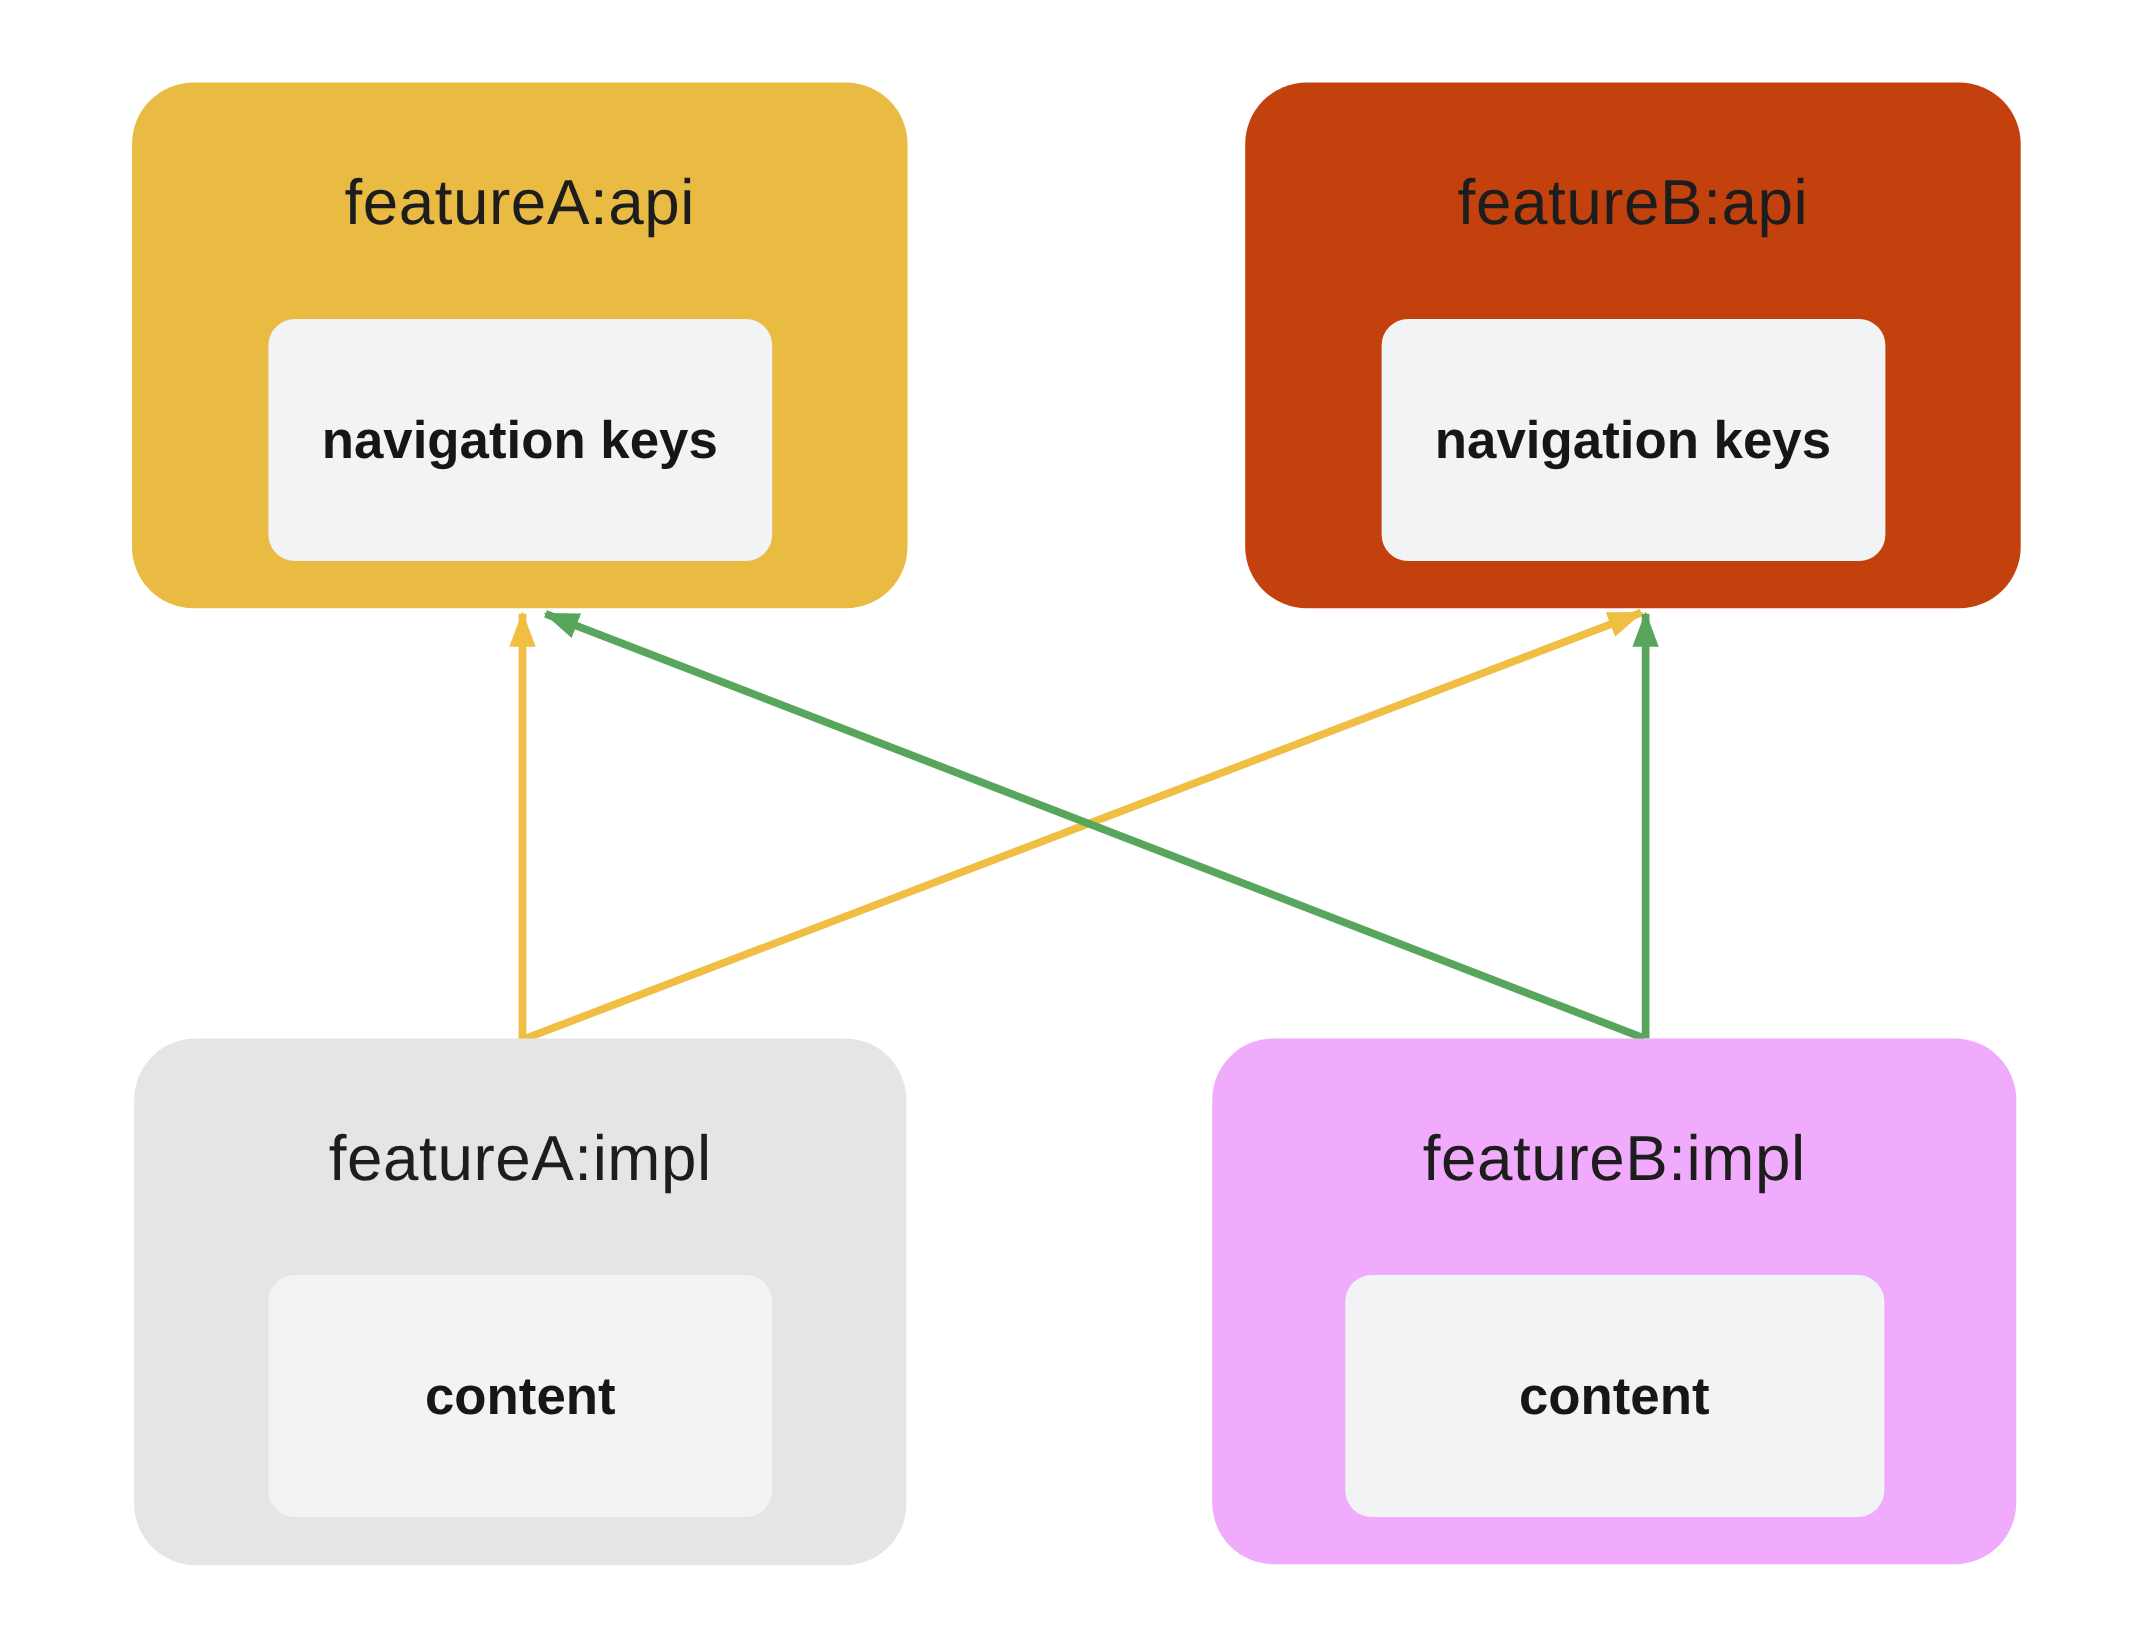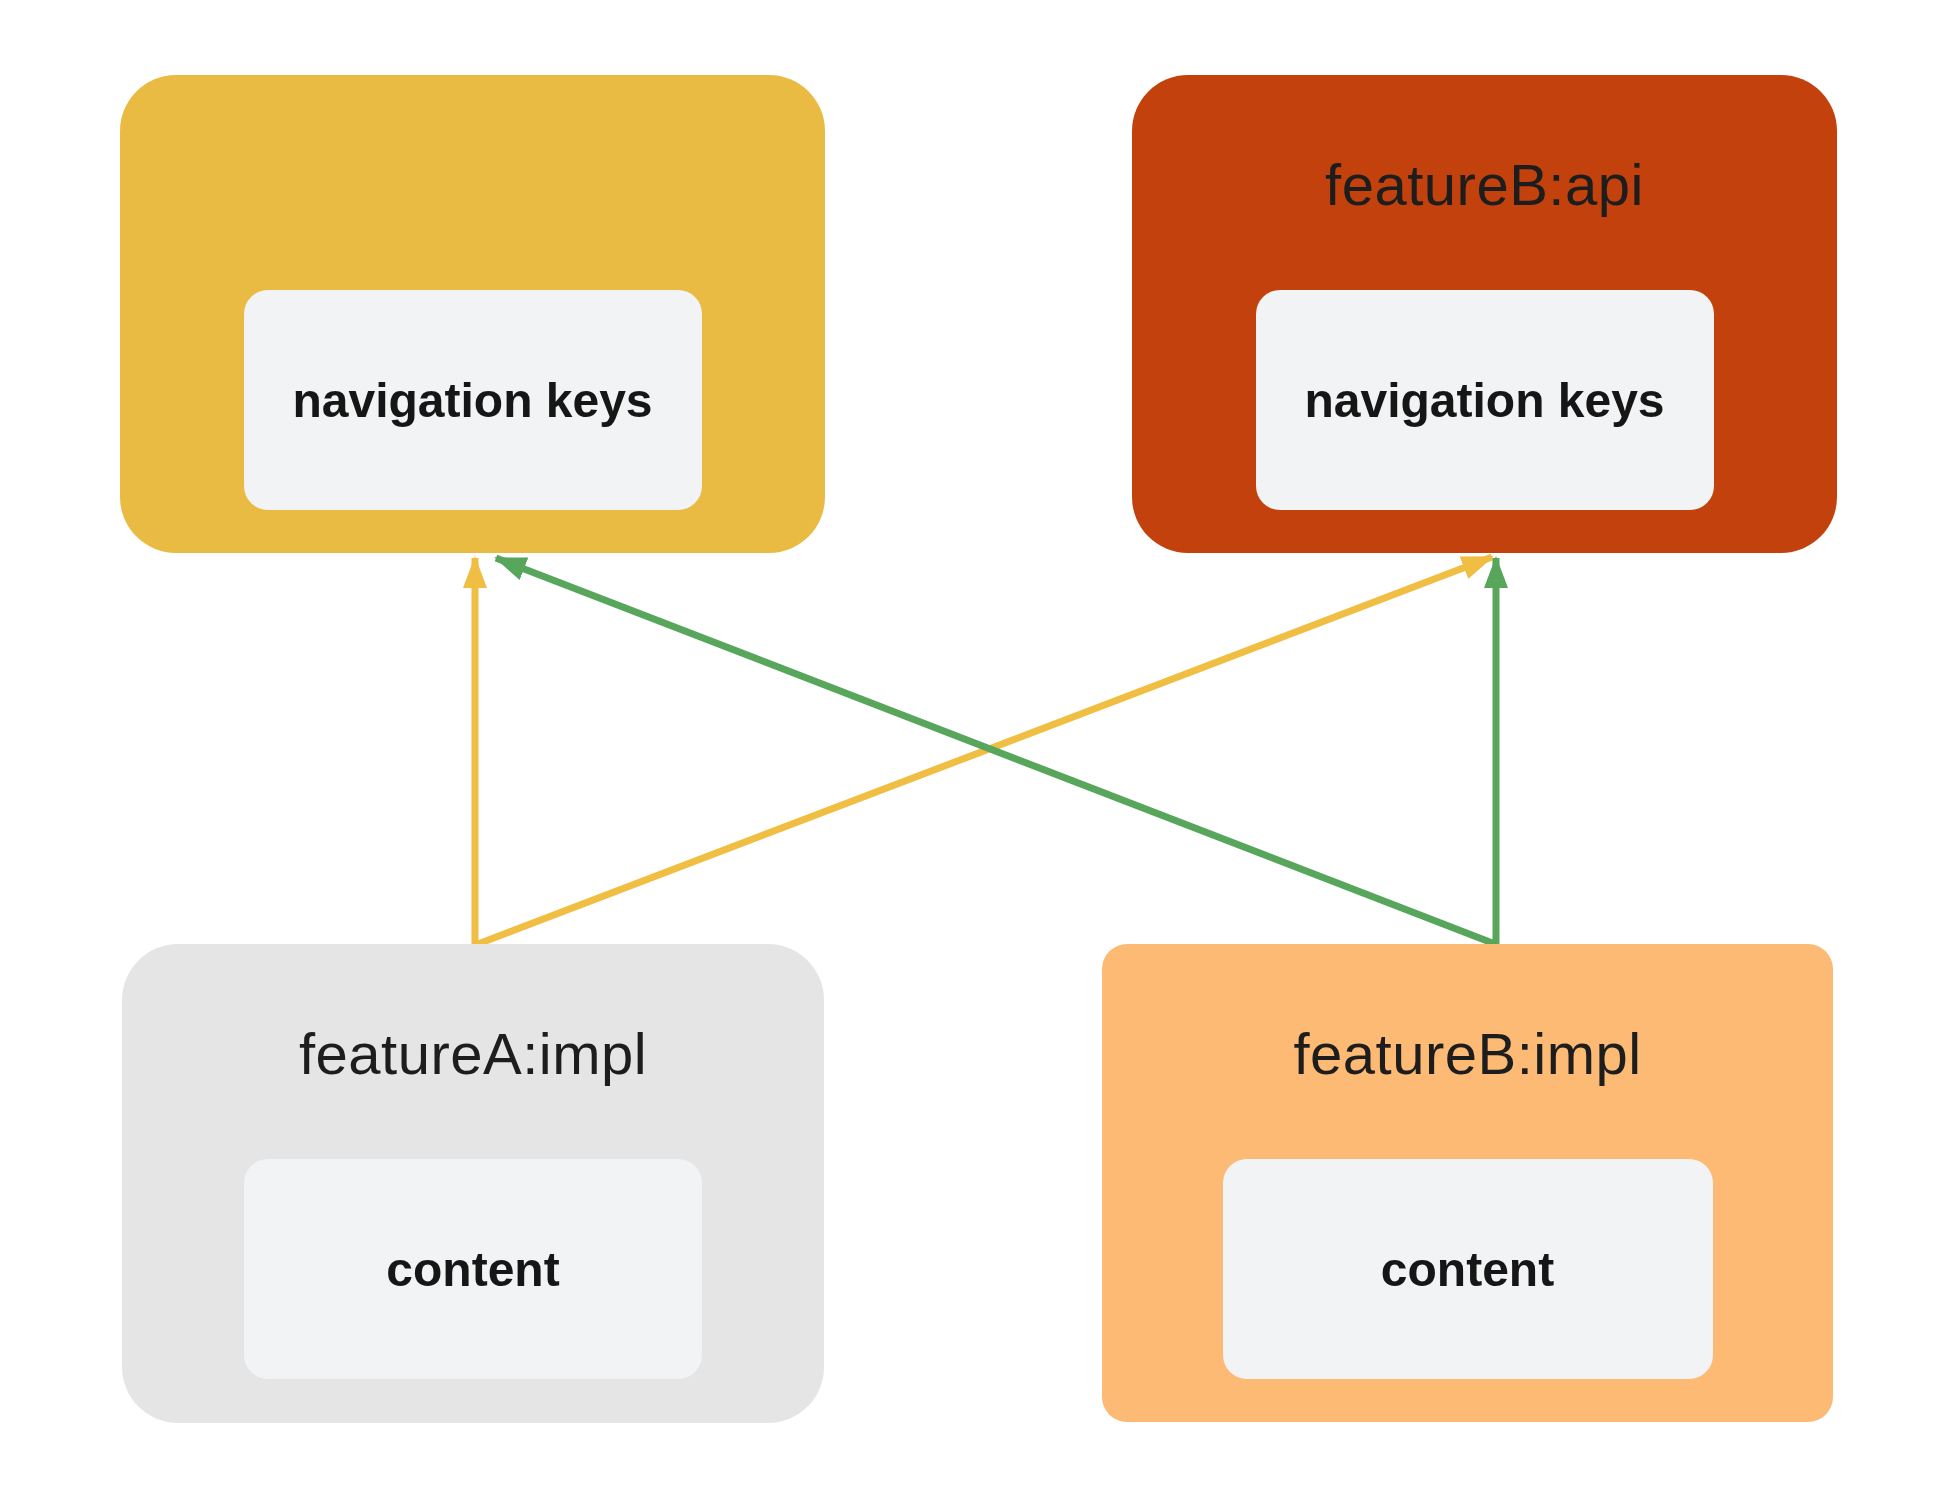--- a/index.html
+++ b/index.html
@@ -70,39 +70,40 @@
     <line x1="475" y1="945" x2="475" y2="558" stroke-width="7" marker-end="url(#head-yellow)" stroke="#EFBE42"></line>
 
     <line x1="478" y1="944" x2="1492" y2="557" stroke-width="7" marker-end="url(#head-yellow)" stroke="#EFBE42"></line>
 
     <line x1="1496" y1="944" x2="1496" y2="558" stroke-width="7" marker-end="url(#head-green)" stroke="#58A55C"></line>
 
     <line x1="1495" y1="944" x2="496" y2="558" stroke-width="7" marker-end="url(#head-green)" stroke="#58A55C"></line>
   </svg>
 
   <div class="node nA-api" style="background: rgb(234, 187, 67);">
+    <div class="node-title">featureA:api</div>
     <div class="chip" style="background: rgb(241, 243, 244);">
       <span class="chip-label">navigation keys</span>
     </div>
   </div>
 
   <div class="node nB-api" style="background: #c2410c;">
     <div class="node-title">featureB:api</div>
     <div class="chip" style="background: rgb(241, 243, 244);">
       <span class="chip-label">navigation keys</span>
     </div>
   </div>
 
   <div class="node nA-impl" style="background: #e5e5e5;">
     <div class="node-title">featureA:impl</div>
     <div class="chip" style="background: rgb(241, 243, 244);">
       <span class="chip-label">content</span>
     </div>
   </div>
 
-  <div class="node nB-impl" style="background: #fdba74; border-radius: 25px;">
+  <div class="node nB-impl" style="background: #f0abfc;">
     <div class="node-title">featureB:impl</div>
     <div class="chip" style="background: rgb(241, 243, 244);">
       <span class="chip-label">content</span>
     </div>
   </div>
 
 </div>
 
 </body></html>

